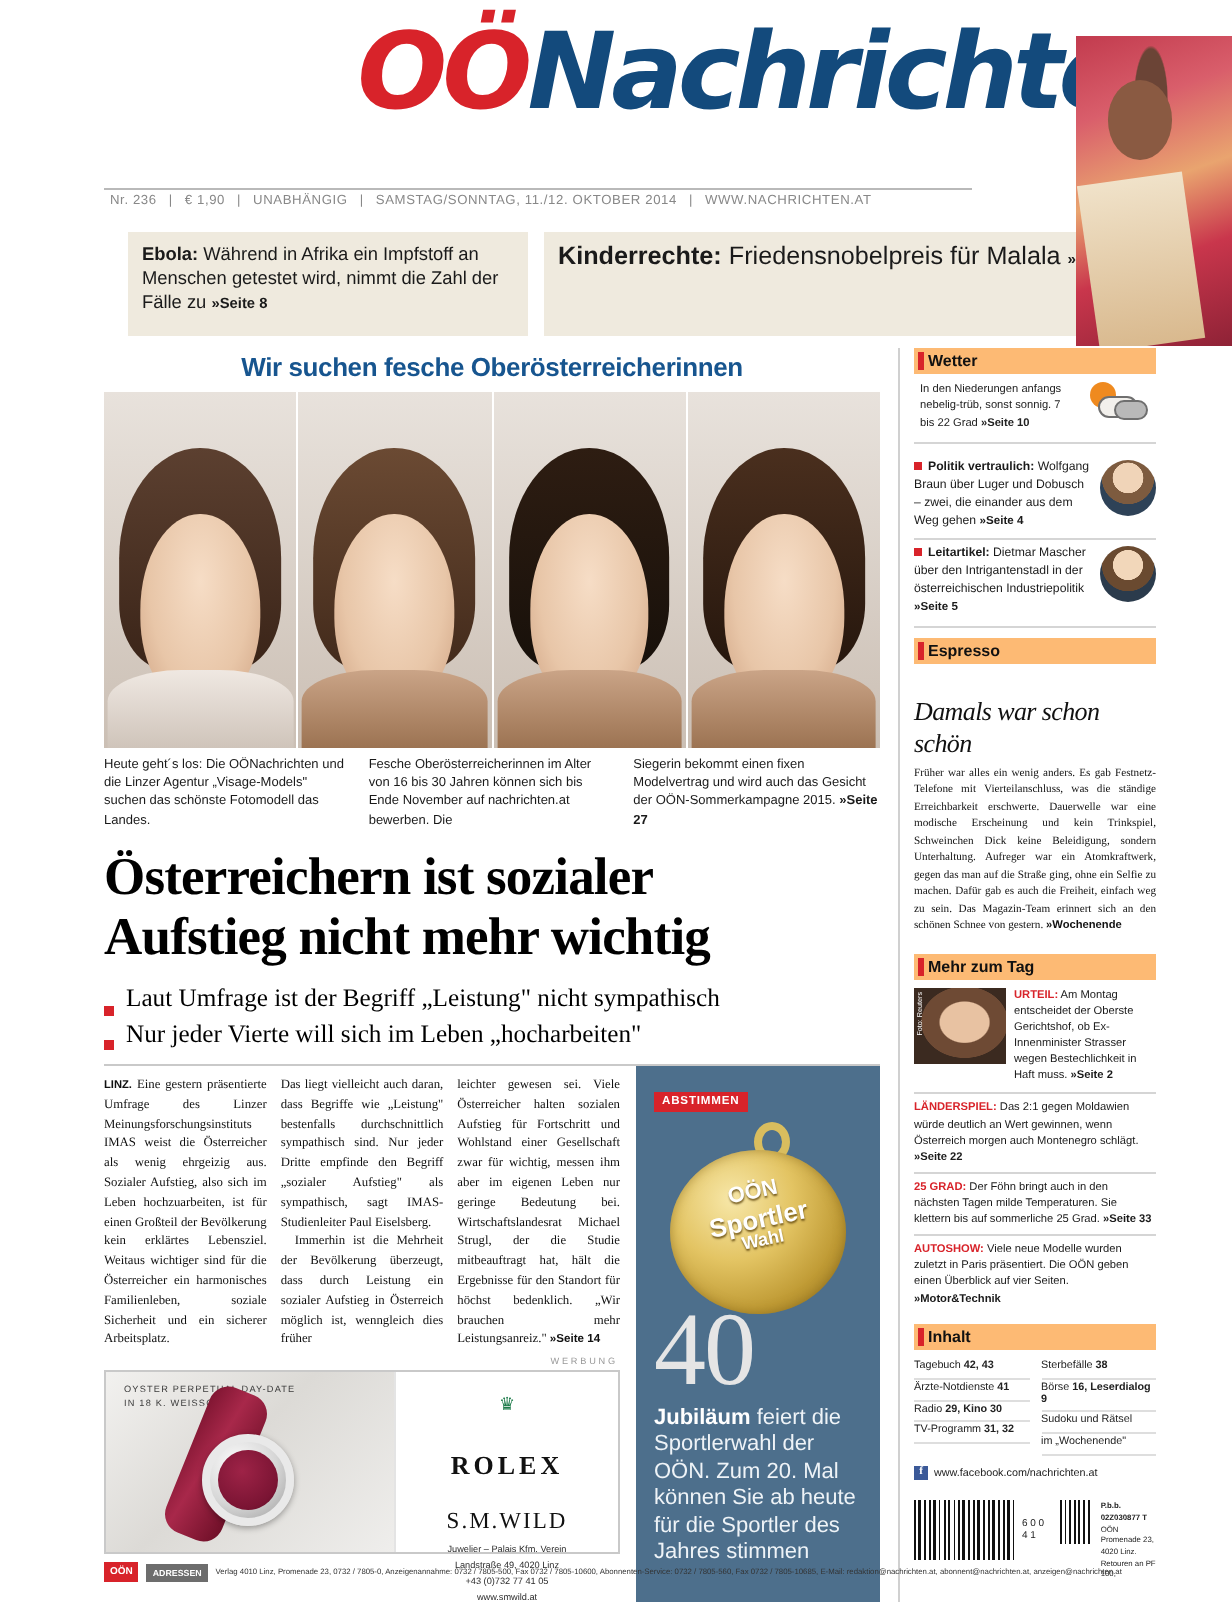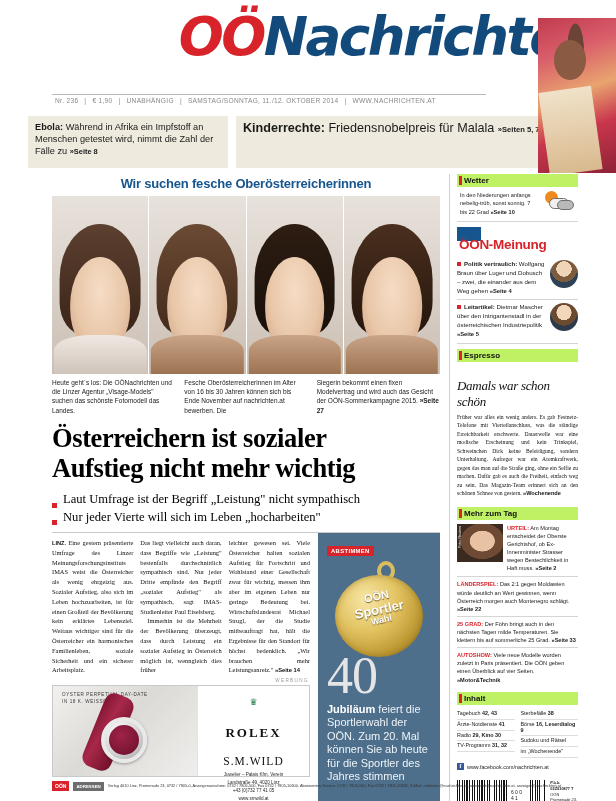--- a/index.html
+++ b/index.html
@@ -68,21 +68,21 @@
     content:""; position:absolute; left:8%; top:46%;
     width:68%; height:54%;
     background:linear-gradient(180deg,#f0e2c9,#d9b98e);
     transform: rotate(-8deg);
   }
 
   
   .teaser-row {
     display: flex;
     gap: 8px;
-    padding: 4px 18px 0 28px;
+    padding: 4px 18px 0 64px;
     height: 56px;
   }
   .teaser {
     background: #efeade;
     padding: 5px 7px 5px 7px;
     font-size: 9.2px;
     line-height: 1.33;
     color: #1a1a1a;
   }
   .teaser.ebola { width: 200px; }
@@ -329,21 +329,21 @@
     font-size: 11.5px; letter-spacing: 1px;
     color: #111; margin-top: 14px;
   }
   .ad-addr {
     font-size: 4.6px; line-height: 1.7; color: #2a2a2a; margin-top: 4px;
   }
 
   
   .rail-sec { margin-bottom: 5px; }
   .rail-head {
-    background: #bef264;
+    background: #fdba74;
     font-size: 8px;
     font-weight: bold;
     color: #111;
     padding: 2px 4px 2px 7px;
     position: relative;
   }
   .rail-head::before {
     content:""; position:absolute; left: 2px; top: 2px;
     width: 3px; height: calc(100% - 4px);
     background: #d8232a;
@@ -665,24 +665,20 @@
           </div>
           <div class="wicon">
             <div class="sun"></div>
             <div class="cl1"></div>
             <div class="cl2"></div>
           </div>
         </div>
       </div>
 
       <div class="rail-sec">
-        <div class="meinung-flag">
-          <div class="blk"></div>
-          <div class="ttl">ÖON-Meinung</div>
-        </div>
         <div class="mein-item">
           <div class="mein-txt">
             <span class="sq"></span><b>Politik vertraulich:</b><span> Wolfgang Braun über Luger und Dobusch – zwei, die einander aus dem Weg gehen </span><span class="ref">»Seite 4</span>
           </div>
           <div class="mein-photo"></div>
         </div>
         <div class="mein-item">
           <div class="mein-txt">
             <span class="sq"></span><b>Leitartikel:</b><span> Dietmar Mascher über den Intrigantenstadl in der österreichischen Industriepolitik </span><span class="ref">»Seite 5</span>
           </div>

